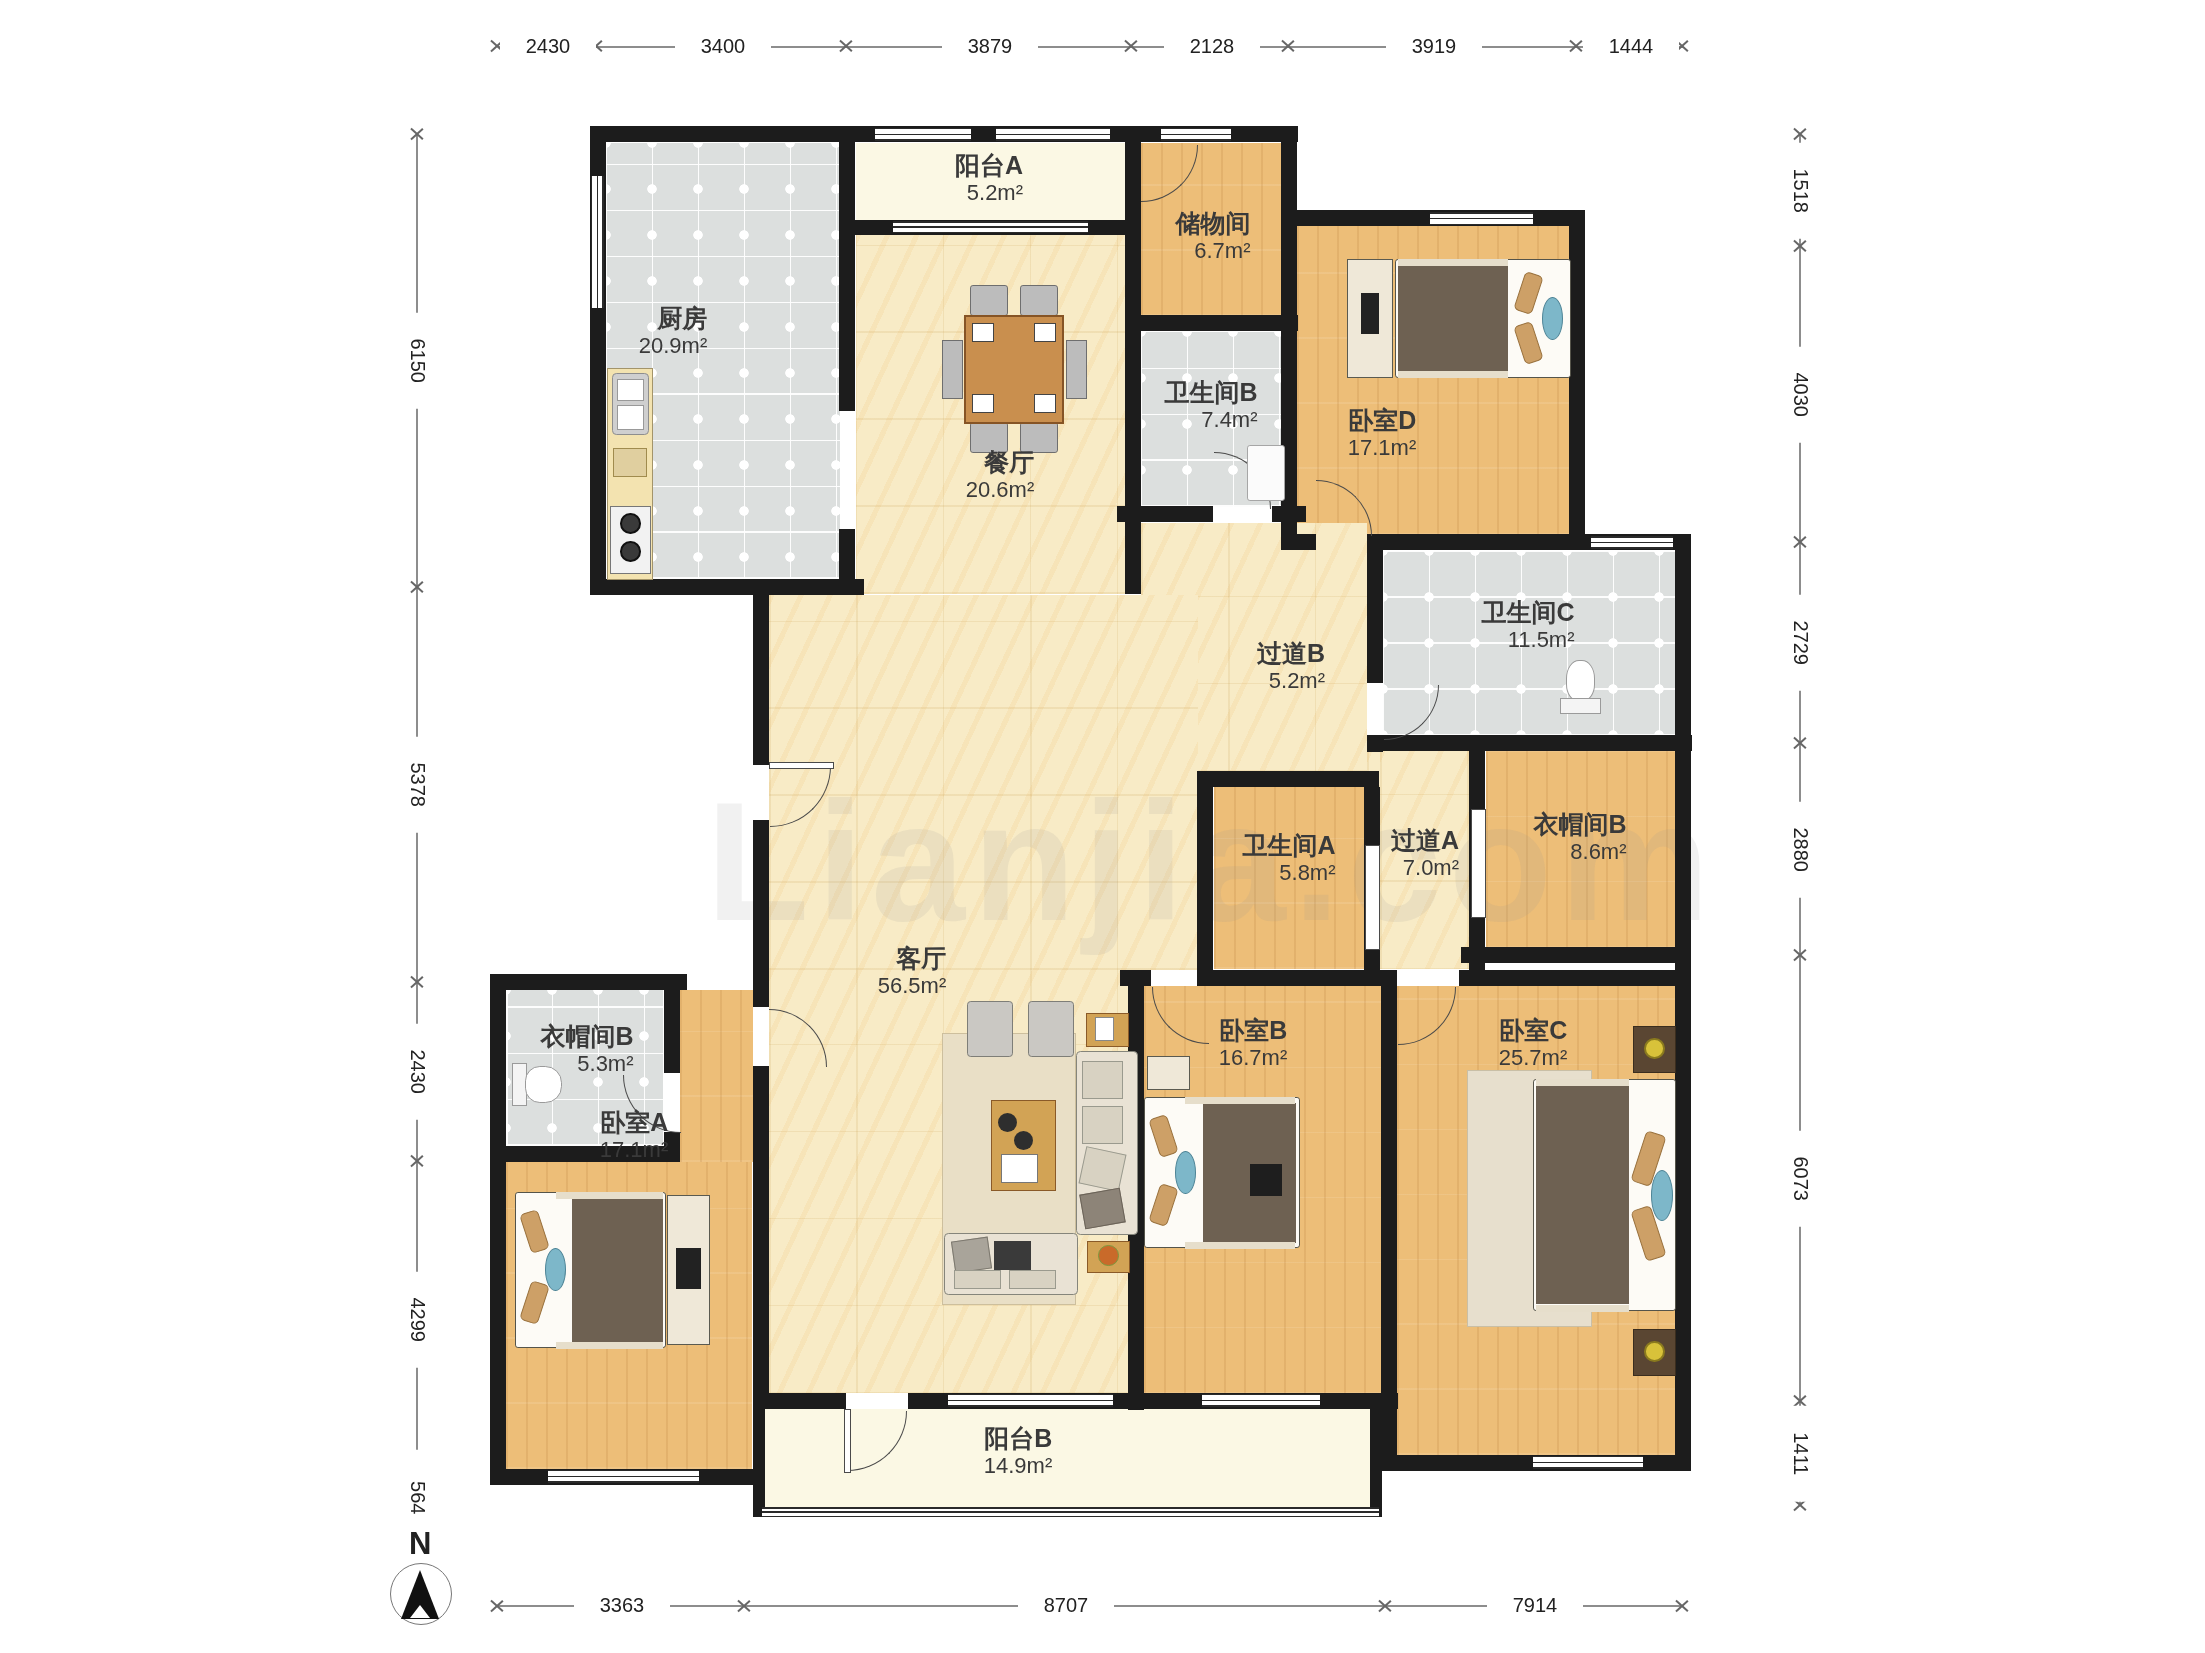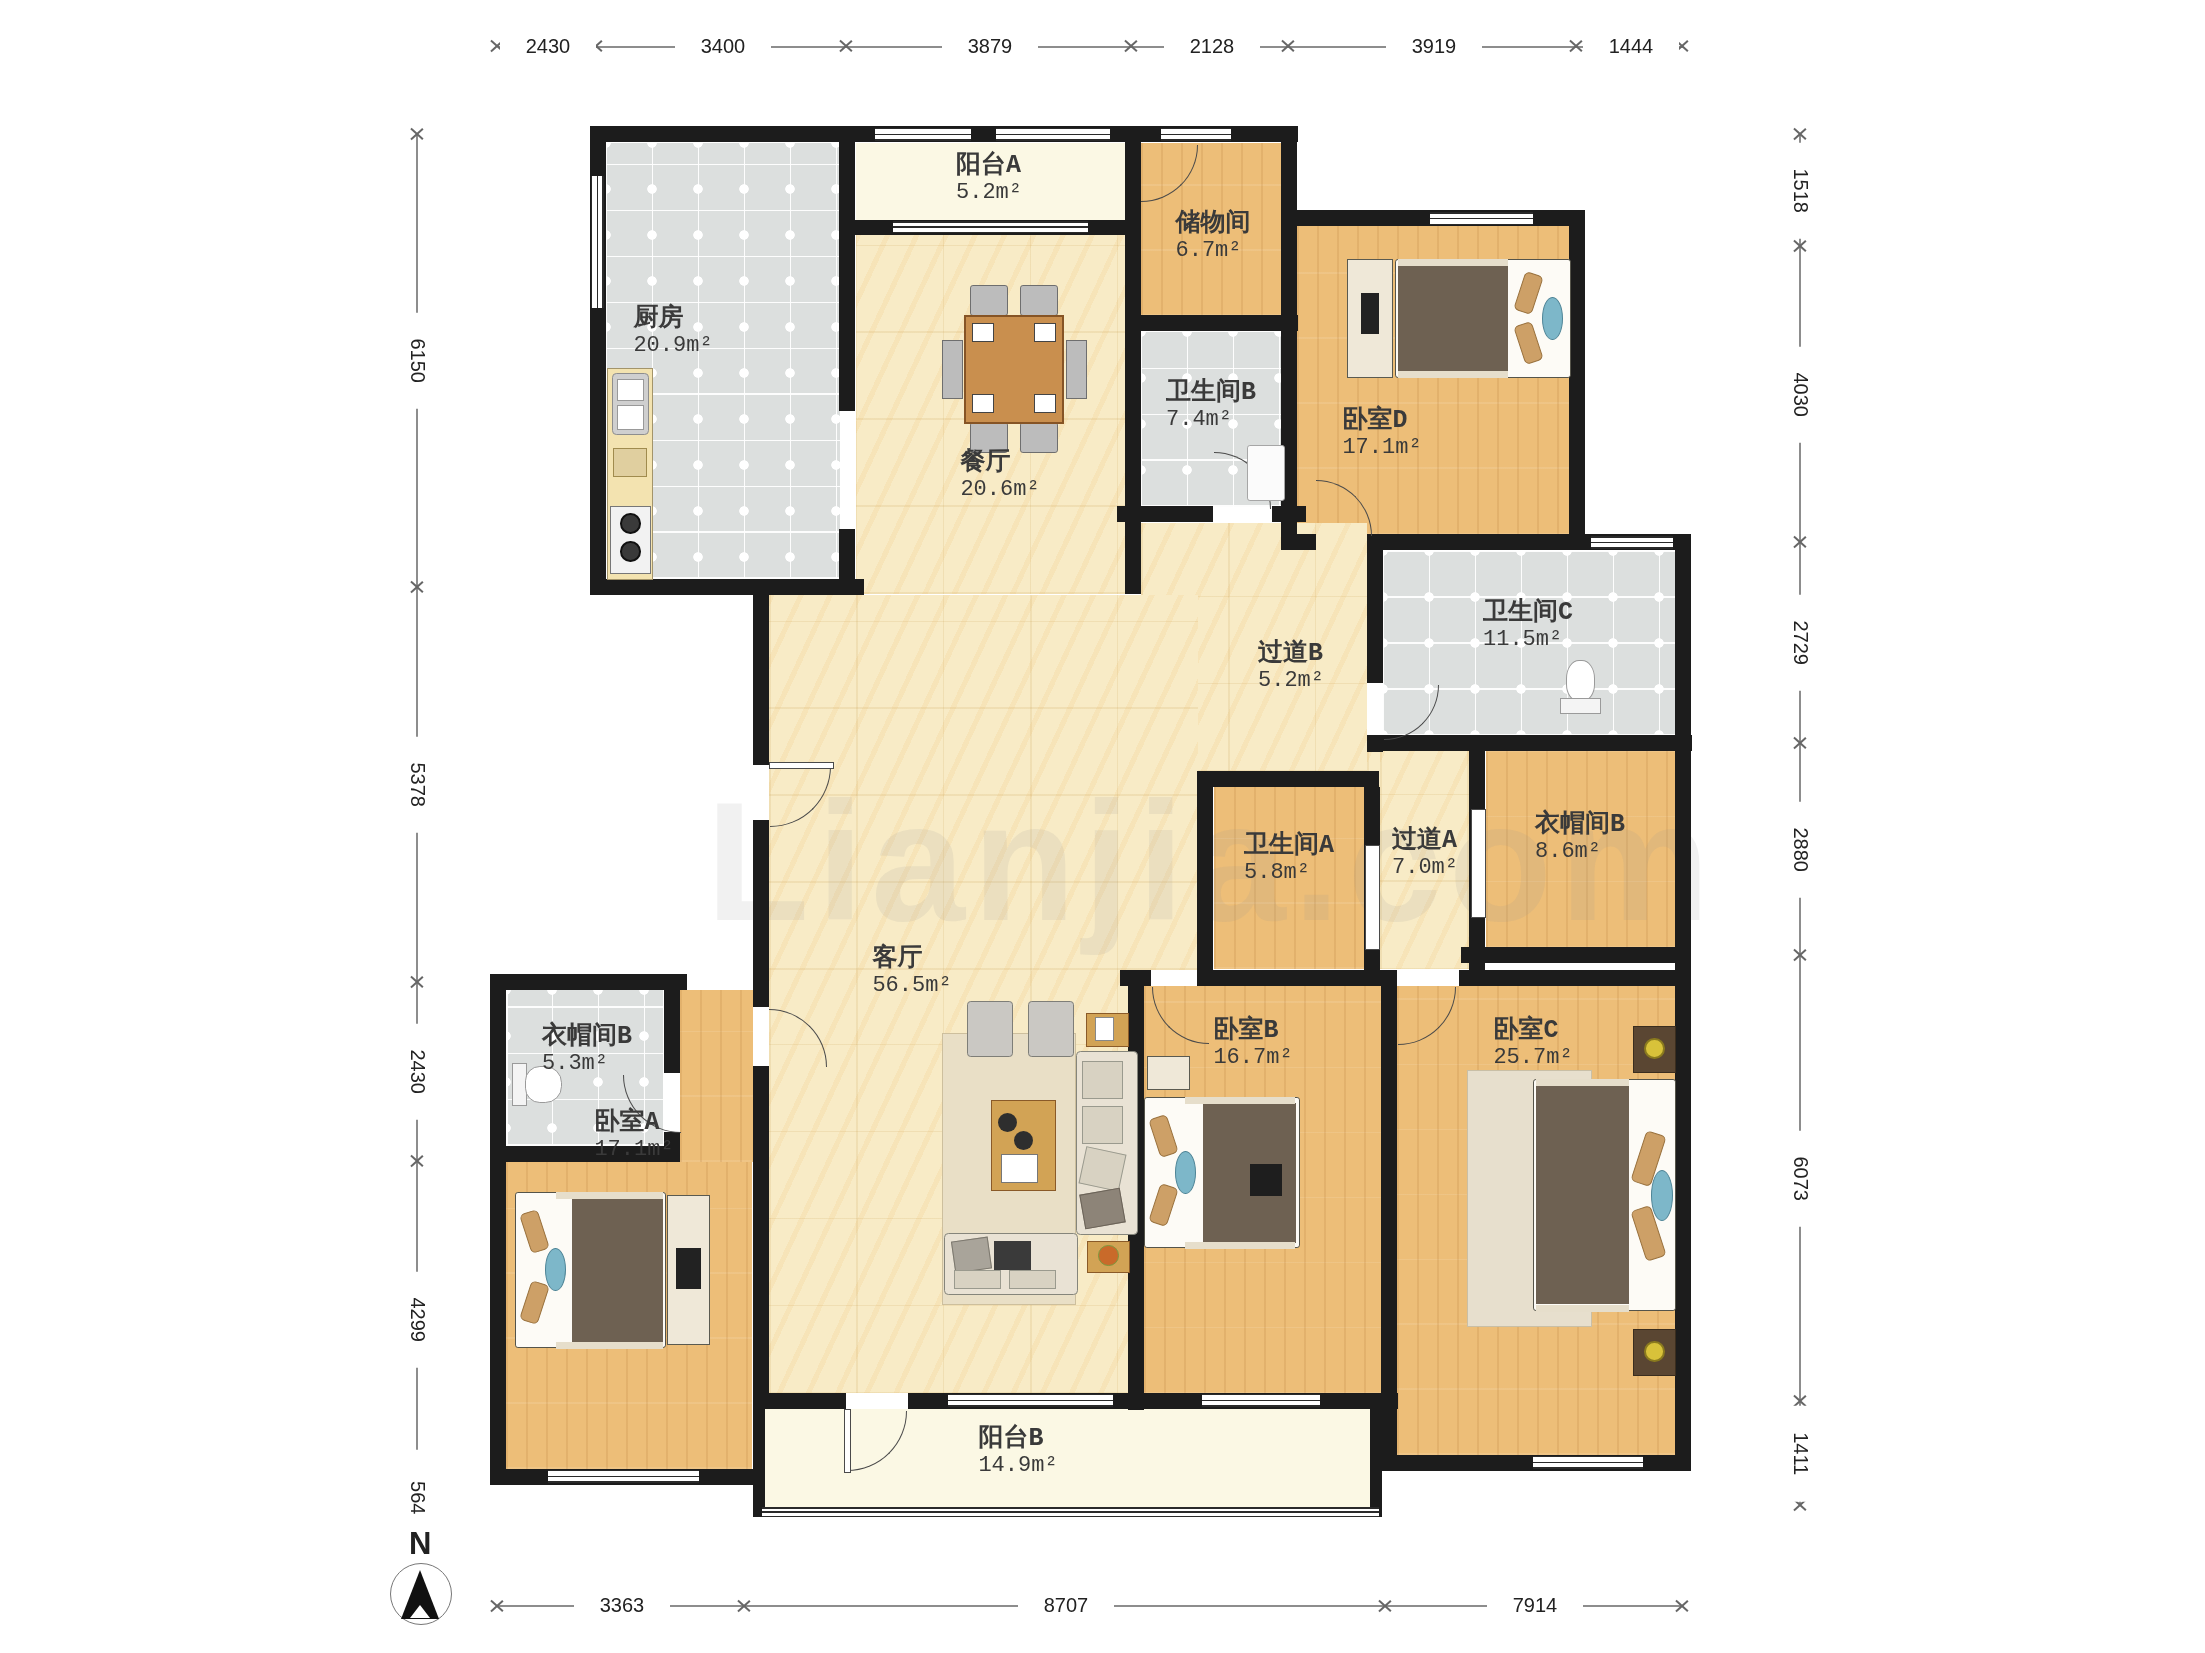--- a/index.html
+++ b/index.html
@@ -32,21 +32,21 @@
   .arc-bl{border-left-width:1.5px;border-bottom-width:1.5px;border-radius:0 0 0 100%;}
   .leaf{position:absolute;background:#fff;border:0.7px solid #4a4a4a;}
   
   .dl{position:absolute;background:#8d8d8d;}
   .tk{position:absolute;width:16px;height:16px;}
   .tk::before,.tk::after{content:"";position:absolute;left:7.4px;top:0;width:1.5px;height:16px;background:#666;}
   .tk::before{transform:rotate(48deg);} .tk::after{transform:rotate(-48deg);}
   .dlabel{position:absolute;font-size:20px;color:#222;background:#fff;text-align:center;width:96px;line-height:23.5px;}
   .dlabel.rot{transform:rotate(90deg);}
   
-  .rlabel{position:absolute;text-align:left;transform:translate(-50%,-50%);color:#3a3a3a;white-space:nowrap;font-family:Liberation Mono, monospace;}
+  .rlabel{position:absolute;text-align:right;transform:translate(-50%,-50%);color:#3a3a3a;white-space:nowrap;}
   .rlabel .nm{font-size:25px;font-weight:600;line-height:29px;}
   .rlabel .ar{font-size:22px;line-height:26.5px;}
   
   .f{position:absolute;box-sizing:border-box;}
   .pil{background:#cda067;border:0.7px solid #99713d;border-radius:5.1px;}
   .bell{background:#7db7c9;border:0.7px solid #4e8496;border-radius:50%;}
   .blan{background:#6e6152;}
   .rail{background:#e6decb;}
   .wm{position:absolute;font-weight:700;color:rgba(150,150,150,0.13);letter-spacing:7.4px;}
   .ntxt{position:absolute;color:#222;font-weight:600;}

